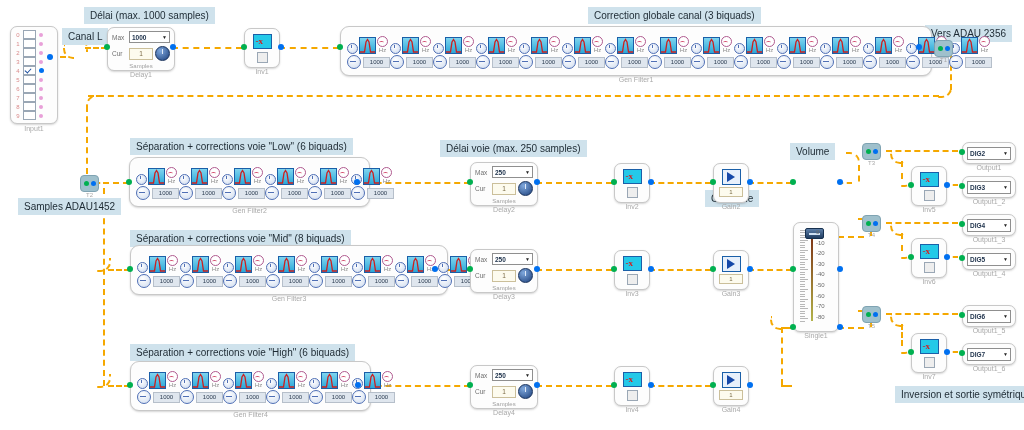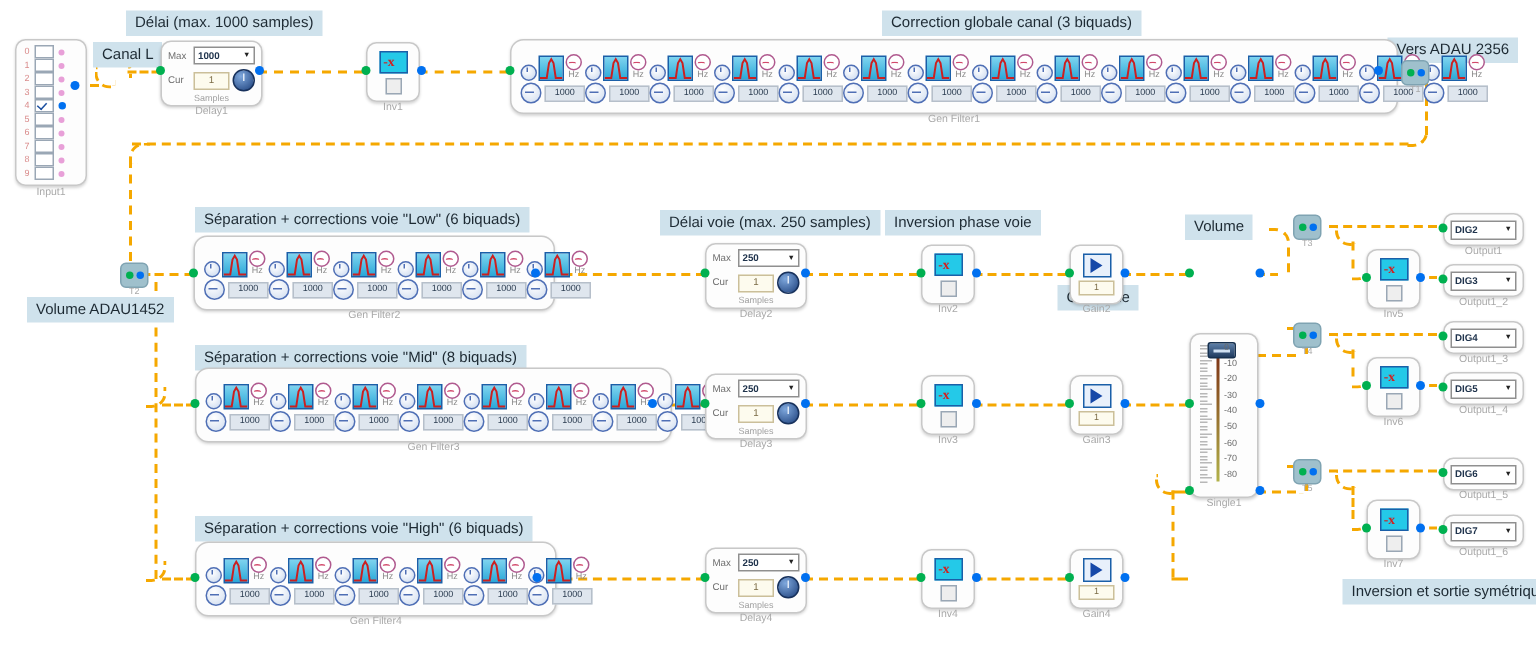--- a/index.html
+++ b/index.html
@@ -212,26 +212,25 @@
     <div class="wv" style="left:901px;top:324px;height:22px;"></div>
     <div class="corner" style="left:901px;top:340px;width:12px;height:12px;border-radius:0 0 10px 0;border-top:none;border-left:none;"></div>
     <div class="wh" style="left:912px;top:351px;width:4px;"></div>
     <div class="wh" style="left:944px;top:351px;width:14px;"></div>
   </div>
 
   <div class="callout" style="left:62px;top:28px;">Canal L</div>
   <div class="callout" style="left:84px;top:7px;">Délai (max. 1000 samples)</div>
   <div class="callout" style="left:588px;top:7px;">Correction globale canal (3 biquads)</div>
   <div class="callout" style="left:925px;top:25px;">Vers ADAU 2356</div>
-  <div class="callout" style="left:18px;top:198px;">Volume ADAU1452</div>
+  <div class="callout" style="left:18px;top:198px;">Samples ADAU1452</div>
   <div class="callout" style="left:130px;top:138px;">Séparation + corrections voie "Low" (6 biquads)</div>
   <div class="callout" style="left:130px;top:230px;">Séparation + corrections voie "Mid" (8 biquads)</div>
   <div class="callout" style="left:130px;top:344px;">Séparation + corrections voie "High" (6 biquads)</div>
   <div class="callout" style="left:440px;top:140px;">Délai voie (max. 250 samples)</div>
-  <div class="callout" style="left:590px;top:140px;">Inversion phase voie</div>
   <div class="callout" style="left:705px;top:154px;margin-top:36px;">Gain voie</div>
   <div class="callout" style="left:790px;top:143px;">Volume</div>
   <div class="callout" style="left:895px;top:386px;">Inversion et sortie symétrique</div>
 
   <div class="blk inputblk" style="left:10px;top:26px;">
     <div id="input-rows" style="padding-top:3px;">
         <div class="irow">
           <span class="inum">0</span>
           <span class="ichk"></span>
           <span class="idot"></span>

